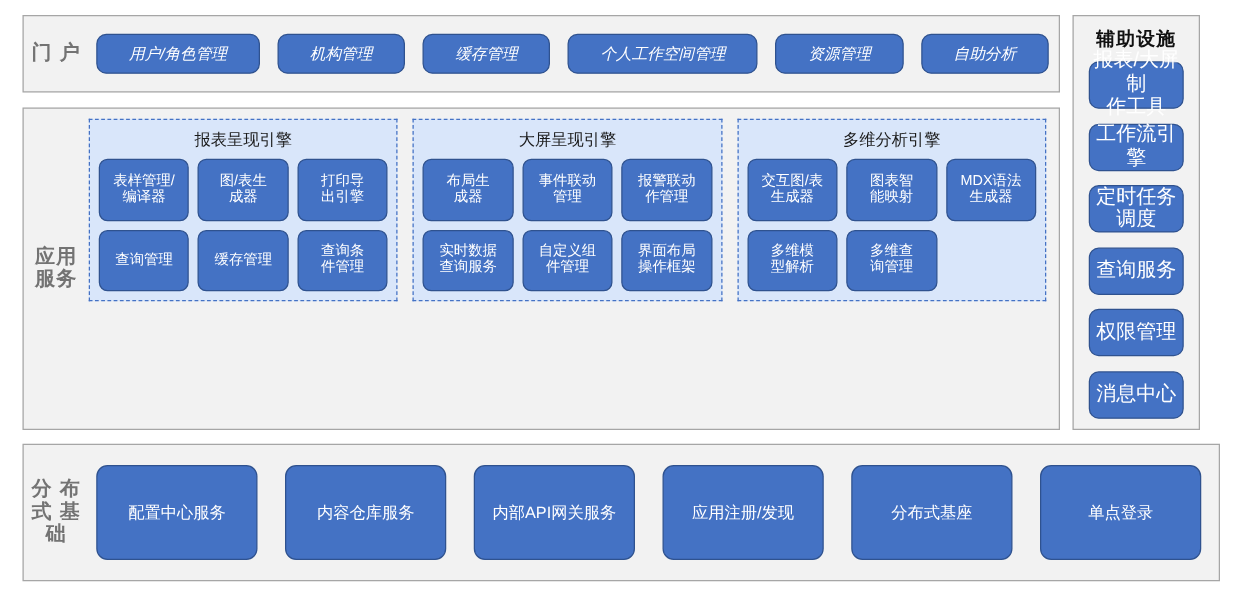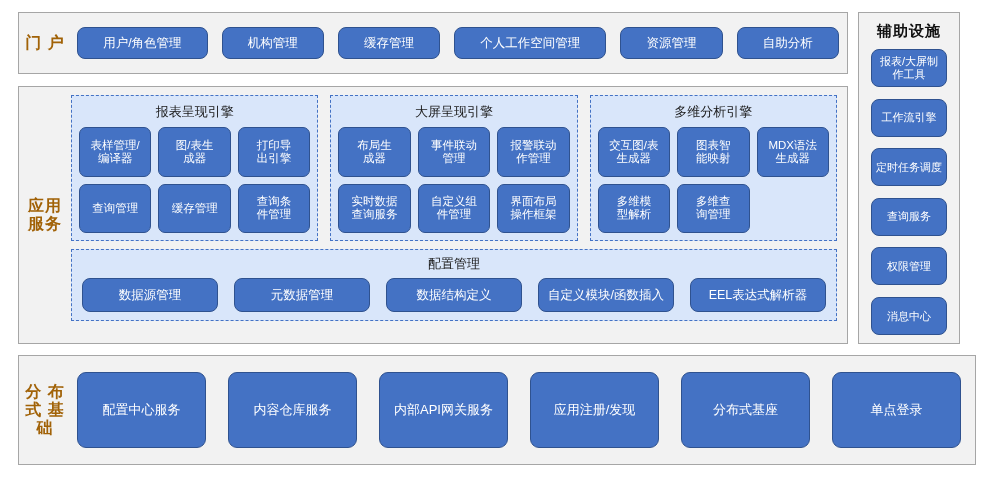--- a/index.html
+++ b/index.html
@@ -19,21 +19,21 @@
     box-sizing:border-box;
   }
 
   
   .vlabel{
     position:absolute;
     left:0;top:0;bottom:0;
     width:52px;
     display:flex;align-items:center;justify-content:center;
     font-weight:bold;
-    color:#a16207;
+    color:#737373;
     box-sizing:border-box;
   }
   .vlabel span{
     display:block;
     text-align:center;
     line-height:1.12;
     letter-spacing:1px;
   }
 
   
@@ -51,21 +51,21 @@
     white-space:pre-line;
   }
 
   
   #portal-frame{left:18px;top:12px;width:830px;height:62px;}
   #portal-buttons{
     position:absolute;left:58px;right:8px;top:0;bottom:0;
     display:flex;align-items:center;gap:14px;
   }
   #portal-buttons .btn{
-    height:32px;flex:1 1 auto;font-size:12.5px;border-radius:8px;
+    height:32px;flex:1 1 auto;font-size:12.5px;border-radius:8px;font-style:italic;
   }
 
   
   #app-frame{left:18px;top:86px;width:830px;height:258px;}
   #app-body{
     position:absolute;left:52px;right:10px;top:6px;bottom:6px;
   }
   .engines-row{
     position:absolute;left:0;right:0;top:2px;height:146px;
     display:flex;gap:12px;
@@ -115,21 +115,21 @@
   #aux-frame{left:858px;top:12px;width:102px;height:332px;}
   #aux-title{
     position:absolute;left:0;right:0;top:9px;
     text-align:center;font-size:15px;font-weight:bold;color:#111;
     letter-spacing:1px;
   }
   #aux-list{
     position:absolute;left:12px;right:12px;top:36px;bottom:8px;
     display:flex;flex-direction:column;justify-content:space-between;
   }
-  #aux-list .btn{height:38px;font-size:11px;border-radius:8px;}
+  #aux-list .btn{height:38px;font-size:16px;border-radius:8px;}
 
   
   #base-frame{left:18px;top:355px;width:958px;height:110px;}
   #base-row{
     position:absolute;left:58px;right:14px;top:0;bottom:0;
     display:flex;align-items:center;gap:22px;
   }
   #base-row .btn{
     flex:1 1 0;height:76px;font-size:13px;border-radius:9px;
   }
@@ -203,30 +203,20 @@
               <div class="btn">MDX语法
 生成器</div>
               <div class="btn">多维模
 型解析</div>
               <div class="btn">多维查
 询管理</div>
             </div>
           </div>
         </div>
 
-      <div id="config-panel">
-        <div id="config-title">配置管理</div>
-        <div id="config-row">
-            <div class="btn">数据源管理</div>
-            <div class="btn">元数据管理</div>
-            <div class="btn">数据结构定义</div>
-            <div class="btn">自定义模块/函数插入</div>
-            <div class="btn">EEL表达式解析器</div>
-          </div>
-      </div>
     </div>
   </div>
 
   <div class="frame" id="aux-frame">
     <div id="aux-title">辅助设施</div>
     <div id="aux-list">
         <div class="btn">报表/大屏制
 作工具</div>
         <div class="btn">工作流引擎</div>
         <div class="btn">定时任务调度</div>

